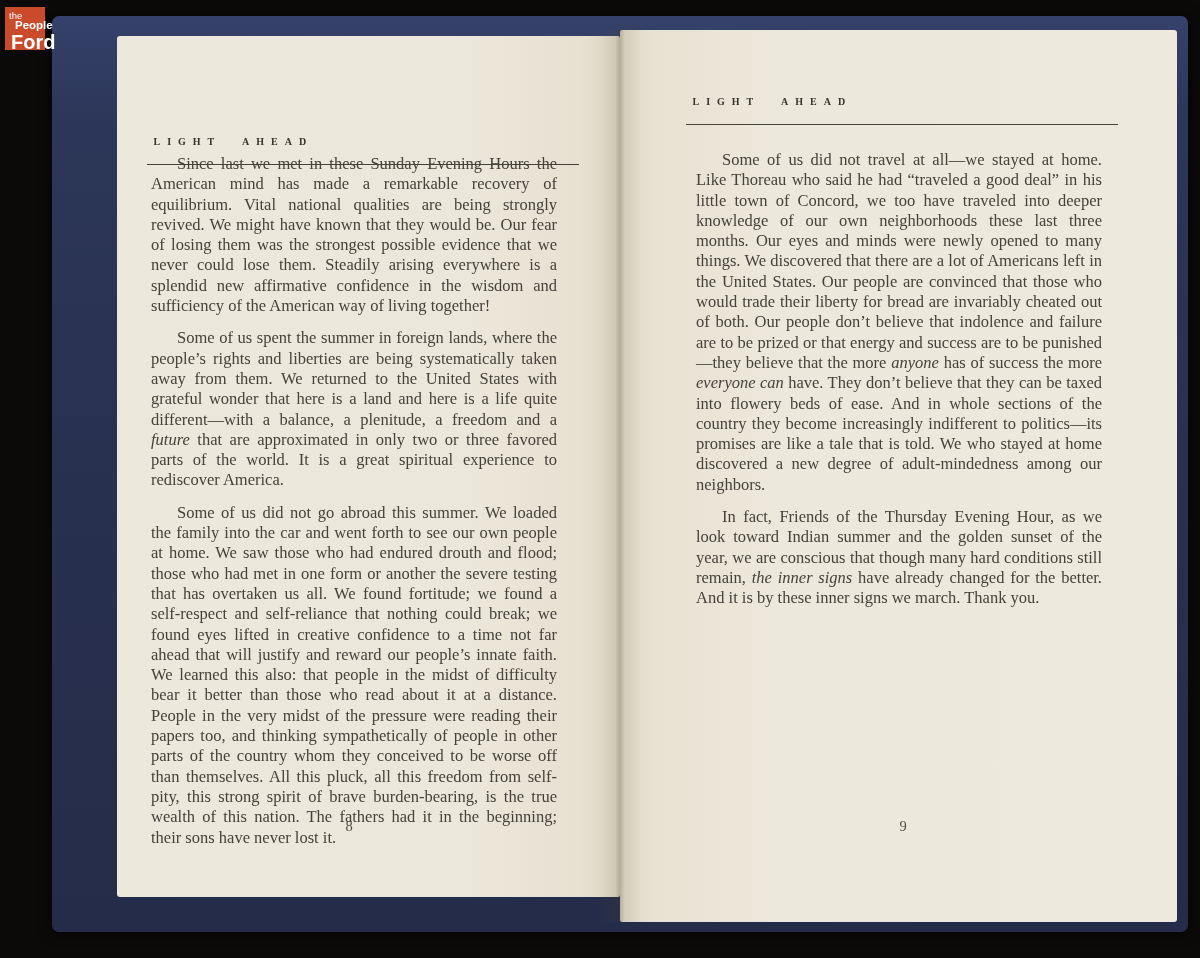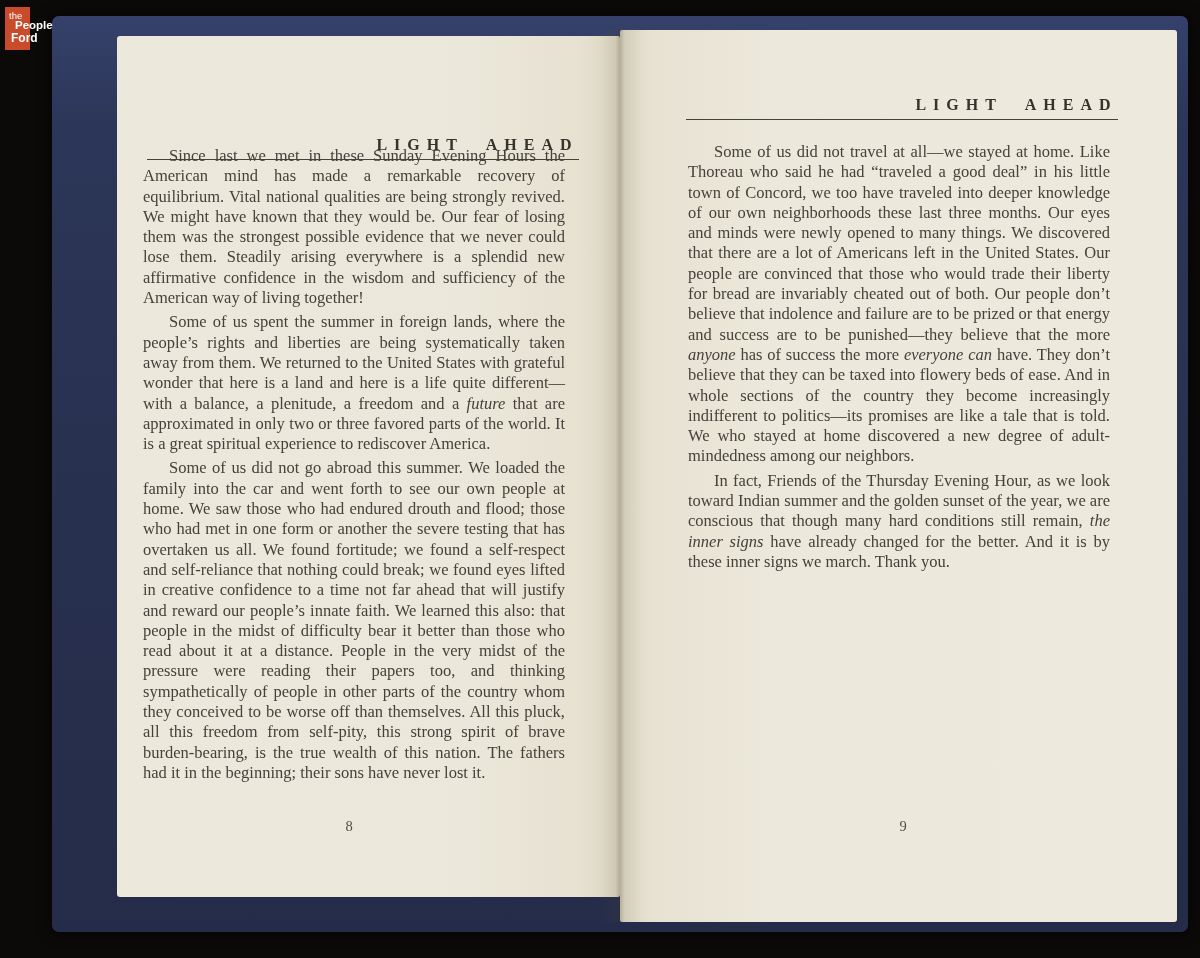--- a/index.html
+++ b/index.html
@@ -54,76 +54,76 @@
       rgba(70,60,38,0.22) 50%,
       rgba(96,84,58,0.08) 60%,
       rgba(96,84,58,0) 100%);
   }
   
   .running-head {
     position: absolute;
     left: 50%;
     transform: translateX(-50%);
     width: 432px;
-    text-align: right;
-    font-size: 16px;
+    text-align: left;
+    font-size: 10px;
     font-weight: 700;
     letter-spacing: 7px;
     word-spacing: 12px;
     color: #35332c;
     border-bottom: 1.5px solid #45423a;
-    padding-bottom: 5px;
+    padding-bottom: 17px;
     text-indent: 7px; 
   }
   .page-left .running-head { top: 100px; margin-left: -6px; }
   .page-right .running-head { top: 66px; margin-left: 3px; }
   .body-text {
     position: absolute;
     width: 430px;
     color: #44423b;
     font-size: 16.5px;
     line-height: 20.3px;
     text-align: justify;
   }
   .page-left .body-text { left: 22px; top: 106px; }
   .page-right .body-text { left: 64px; top: 108px; }
   .body-text p {
-    margin: 4px;
+    margin: 12px;
     text-indent: 26px;
   }
   .body-text em { }
   .folio {
     position: absolute;
     width: 432px;
     text-align: center;
     font-size: 14.5px;
     color: #504d44;
   }
   .page-left .folio { left: 16px; top: 782px; }
   .page-right .folio { left: 67px; top: 788px; }
   
   .hf-logo {
     position: absolute;
     left: 5px; top: 7px;
-    width: 25px; height: 43px;
+    width: 40px; height: 43px;
     background: #c94b2b;
     font-family: "Liberation Sans", sans-serif;
     color: #ffffff;
   }
   .hf-logo .hf-the {
     position: absolute; left: 4px; top: 3px;
     font-size: 9.5px; font-weight: 400;
   }
   .hf-logo .hf-henry {
     position: absolute; left: 10px; top: 12px;
     font-size: 11.5px; font-weight: 700;
   }
   .hf-logo .hf-ford {
     position: absolute; left: 6px; top: 24px;
-    font-size: 12px; font-weight: 700;
+    font-size: 20px; font-weight: 700;
   }
 </style>
 </head>
 <body>
 
 <div class="scene">
 
   <div class="book-cover"></div>
 
   <div class="page page-left">

